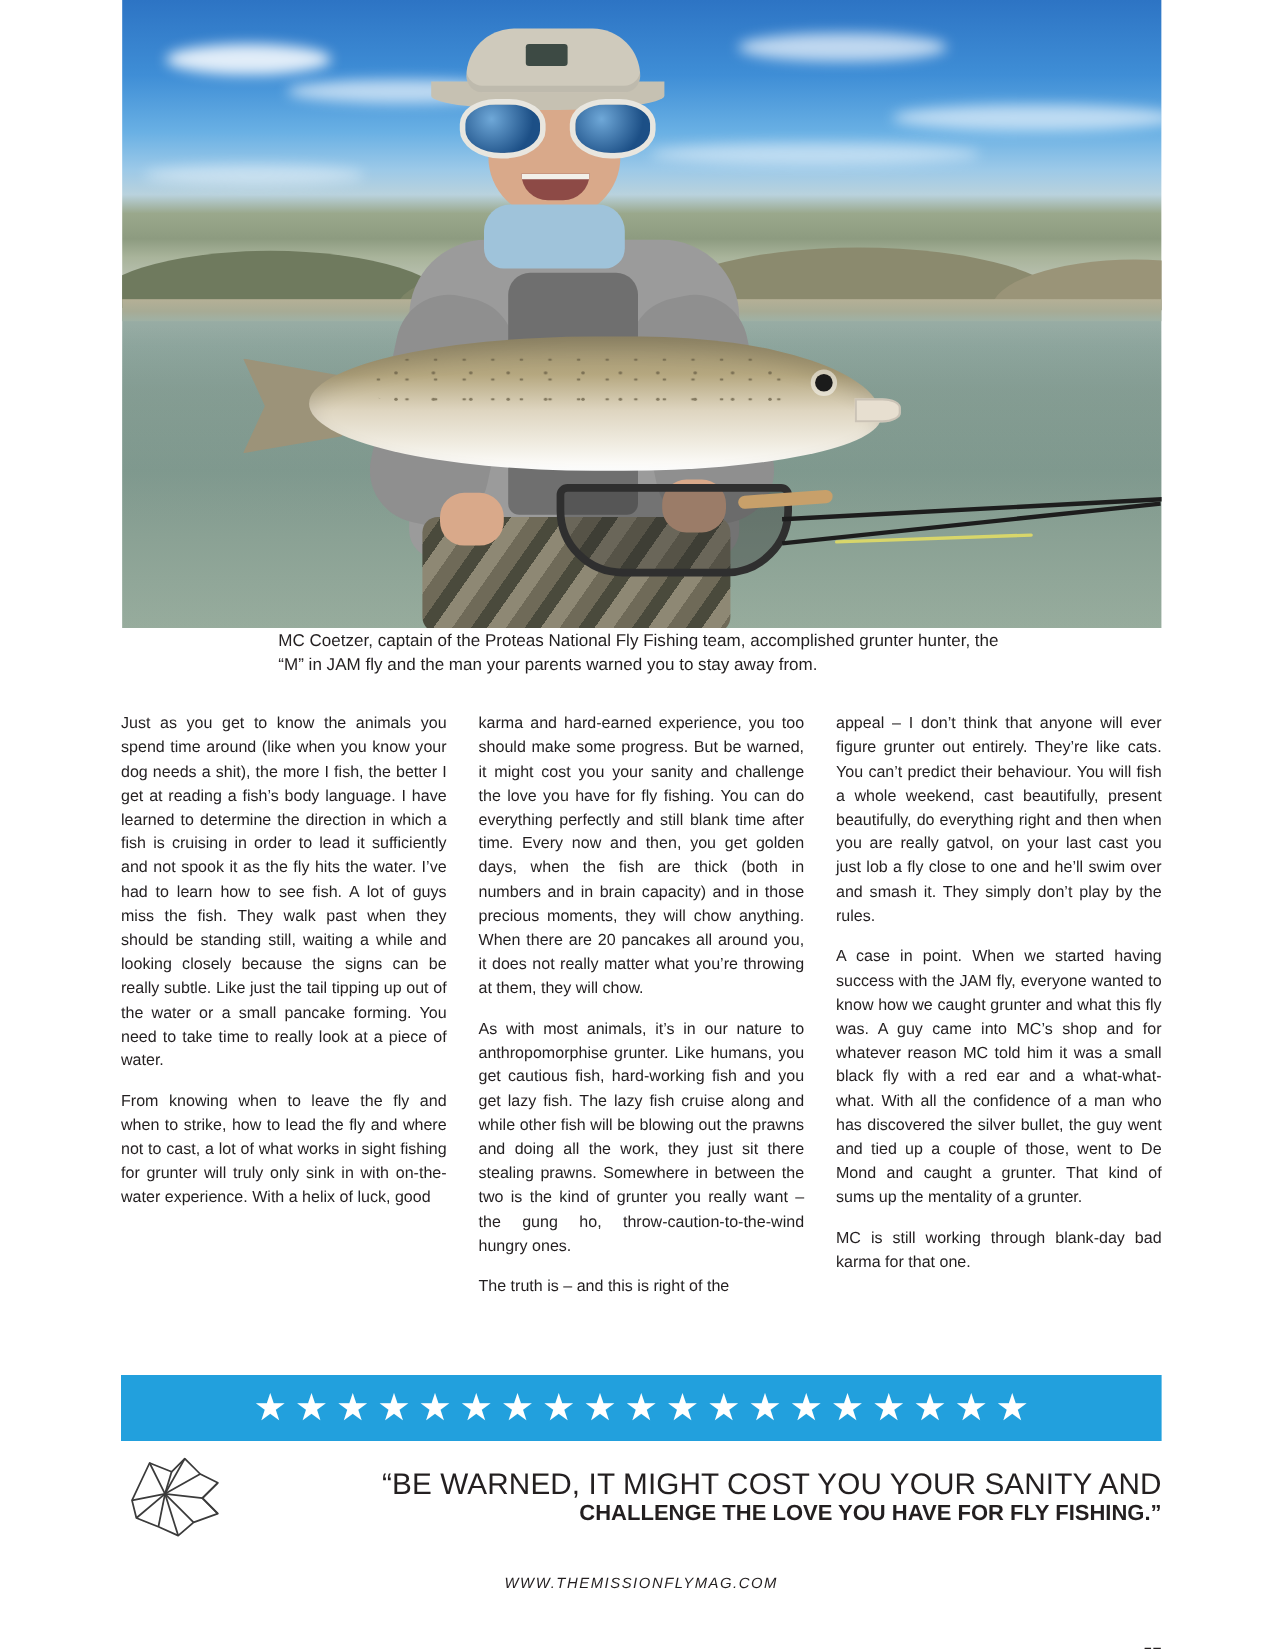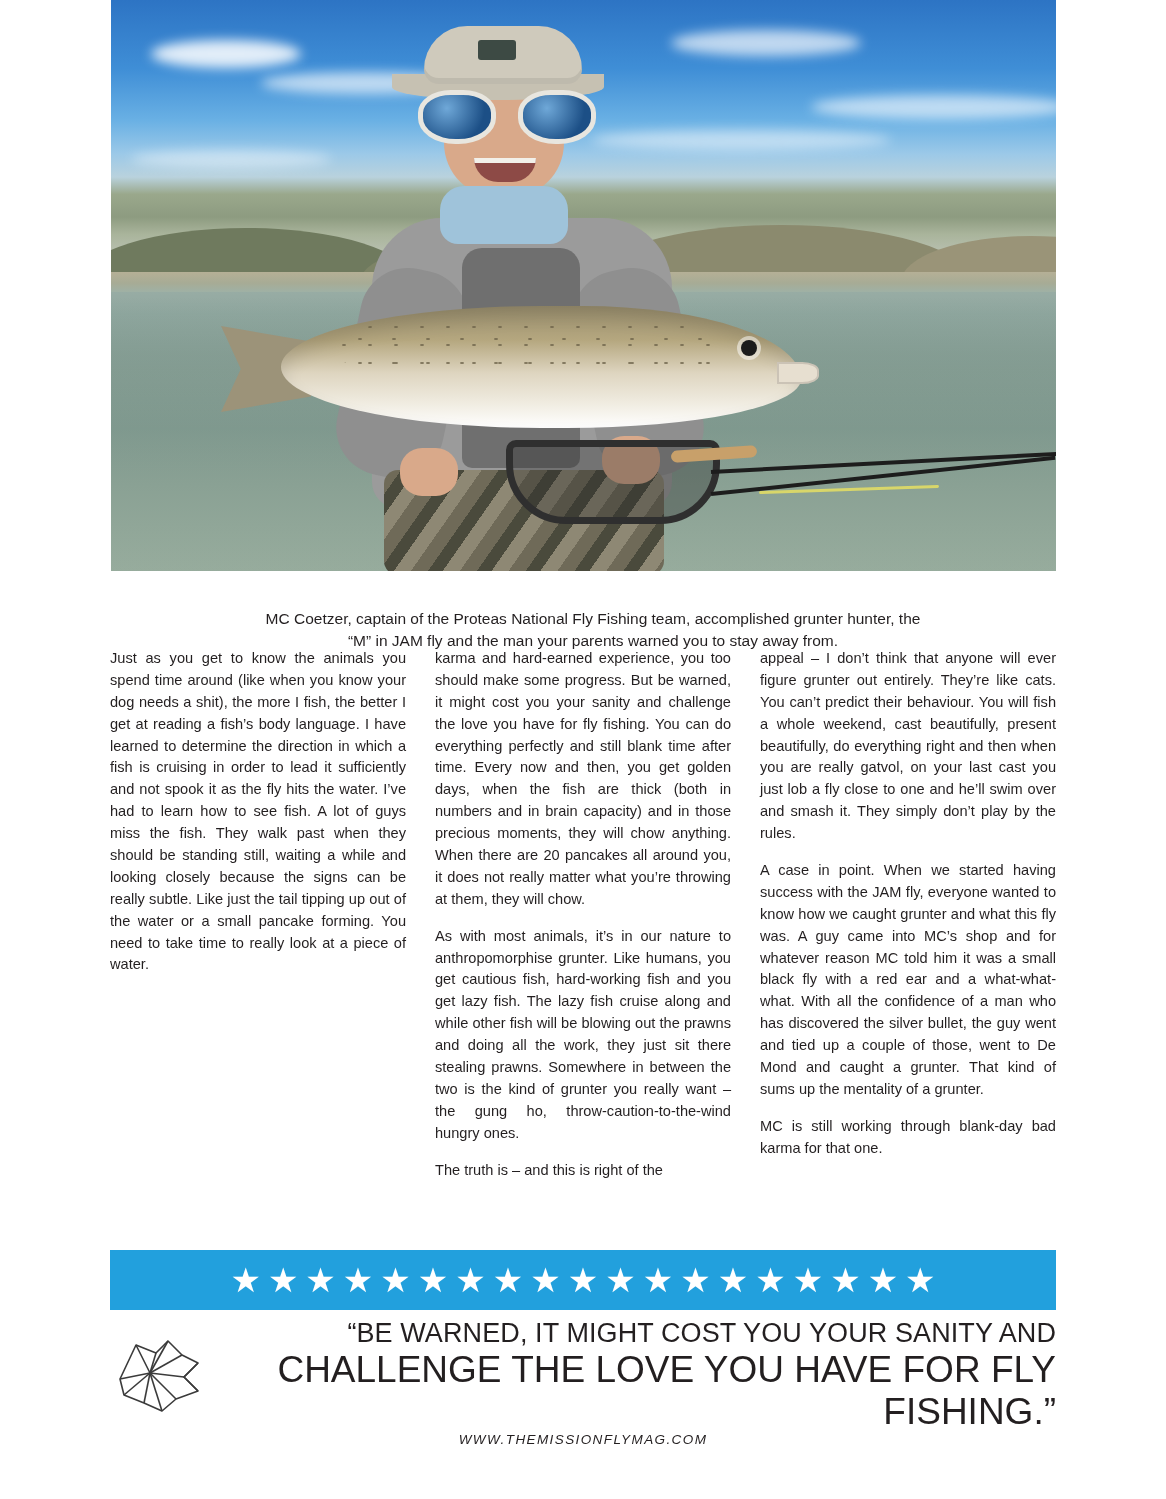--- a/index.html
+++ b/index.html
@@ -200,26 +200,26 @@
   }
   .fly-line {
     position: absolute; left: 648px; top: 488px; width: 180px; height: 3px;
     background: #d8d66a; transform: rotate(-2deg); border-radius: 2px;
   }
 
   
   .caption {
     position: absolute;
     left: 253px;
-    top: 608px;
+    top: 572px;
     width: 680px;
     font-size: 15.5px;
     line-height: 1.42;
     color: #231f20;
-    text-align: center;
+    text-align: left;
   }
 
   
   .columns {
     position: absolute;
     left: 110px;
     top: 648px;
     width: 946px;
     display: flex;
     gap: 29px;
@@ -274,22 +274,22 @@
     flex: 1;
     text-align: right;
     color: #231f20;
   }
   .quote-line1 {
     font-size: 27px;
     letter-spacing: .1px;
     line-height: 1.14;
   }
   .quote-line2 {
-    font-size: 37px;
-    font-weight: normal;
+    font-size: 20px;
+    font-weight: bold;
     line-height: 1.14;
   }
 
   
   .footer-url {
     position: absolute;
     left: 0;
     top: 1432px;
     width: 1166px;
     text-align: center;
@@ -362,20 +362,21 @@
       <div class="fly-line"></div>
     </div>
   </div>
 
   <div class="caption">MC Coetzer, captain of the Proteas National Fly Fishing team, accomplished grunter hunter, the “M” in JAM fly and the man your parents warned you to stay away from.</div>
 
   <div class="columns">
 
     <div class="col">
       <p>Just as you get to know the animals you spend time around (like when you know your dog needs a shit), the more I fish, the better I get at reading a fish’s body language. I have learned to determine the direction in which a fish is cruising in order to lead it sufficiently and not spook it as the fly hits the water. I’ve had to learn how to see fish. A lot of guys miss the fish. They walk past when they should be standing still, waiting a while and looking closely because the signs can be really subtle. Like just the tail tipping up out of the water or a small pancake forming. You need to take time to really look at a piece of water.</p>
+      <p class="tight">From knowing when to leave the fly and when to strike, how to lead the fly and where not to cast, a lot of what works in sight fishing for grunter will truly only sink in with on-the-water experience. With a helix of luck, good</p>
     </div>
 
     <div class="col">
       <p>karma and hard-earned experience, you too should make some progress. But be warned, it might cost you your sanity and challenge the love you have for fly fishing. You can do everything perfectly and still blank time after time. Every now and then, you get golden days, when the fish are thick (both in numbers and in brain capacity) and in those precious moments, they will chow anything. When there are 20 pancakes all around you, it does not really matter what you’re throwing at them, they will chow.</p>
       <p>As with most animals, it’s in our nature to anthropomorphise grunter. Like humans, you get cautious fish, hard-working fish and you get lazy fish. The lazy fish cruise along and while other fish will be blowing out the prawns and doing all the work, they just sit there stealing prawns. Somewhere in between the two is the kind of grunter you really want – the gung ho, throw-caution-to-the-wind hungry ones.</p>
       <p class="tight">The truth is – and this is right of the</p>
     </div>
 
     <div class="col">
       <p>appeal – I don’t think that anyone will ever figure grunter out entirely. They’re like cats. You can’t predict their behaviour. You will fish a whole weekend, cast beautifully, present beautifully, do everything right and then when you are really gatvol, on your last cast you just lob a fly close to one and he’ll swim over and smash it. They simply don’t play by the rules.</p>

